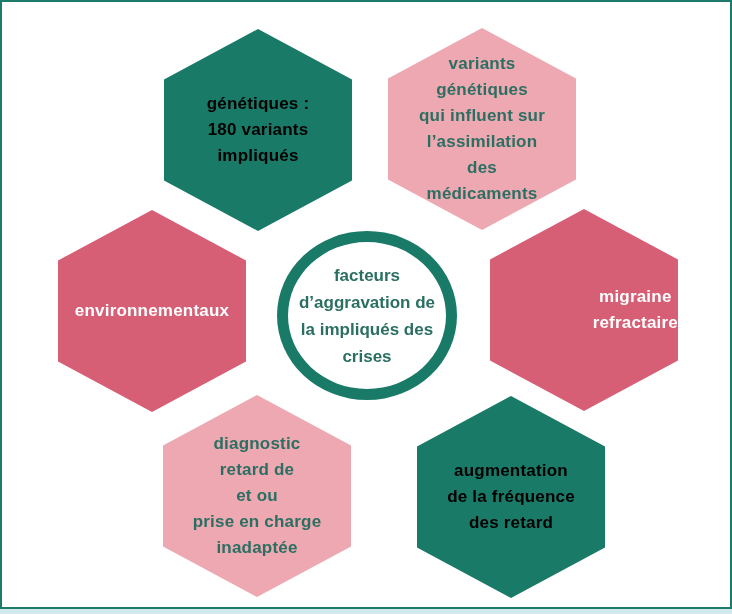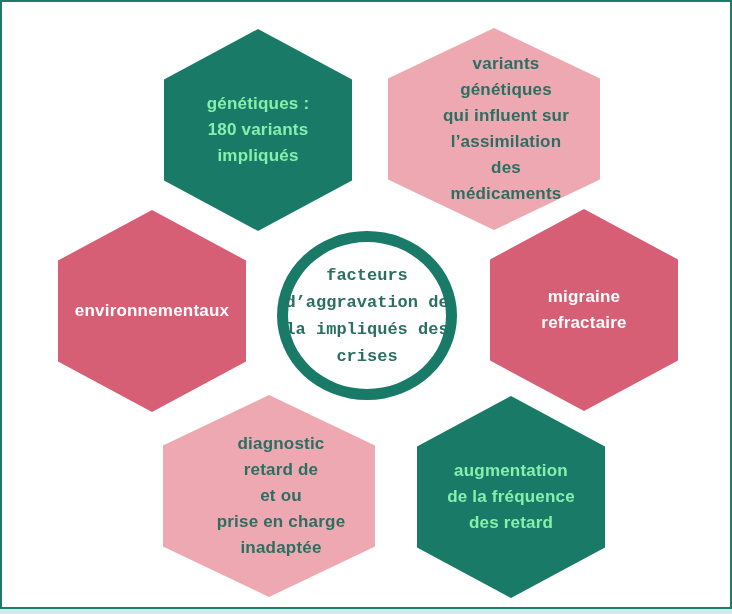--- a/index.html
+++ b/index.html
@@ -26,42 +26,41 @@
     position:absolute;
     width:188px; height:202px;
     clip-path:polygon(50% 0%, 100% 25%, 100% 75%, 50% 100%, 0% 75%, 0% 25%);
     display:flex; align-items:center; justify-content:center;
     text-align:center;
   }
   .hex-text {
     font-size:17px; font-weight:700; line-height:26px; letter-spacing:0.2px;
   }
   .hex-text span { display:block; white-space:nowrap; }
-  .teal { background:var(--teal,#1a7a68); color:#86efac; }
+  .teal { background:var(--teal,#1a7a68); color:#000000; }
   .rose { background:var(--rose,#d65f76); color:#ffffff; }
-  .pink { background:var(--pink,#eea8b1); color:var(--teal_text,#2b6f62);padding-left:24px; }
+  .pink { background:var(--pink,#eea8b1); color:var(--teal_text,#2b6f62); }
 
   .hex-genetics    { left:162px; top:27px;  }
   .hex-variants    { left:386px; top:26px;  }
   .hex-environment { left:56px;  top:208px; }
-  .hex-refractory  { left:488px; top:207px; }
+  .hex-refractory  { left:488px; top:207px;justify-content:flex-end; }
   .hex-delay       { left:161px; top:393px; }
   .hex-frequency   { left:384px; top:394px;margin-left:31px; }
 
   .center-circle {
     position:absolute; left:275px; top:229px;
     width:180px; height:169px;
     box-sizing:border-box;
     border:11px solid var(--teal,#1a7a68);
     border-radius:50%;
     background:#ffffff;
     display:flex; align-items:center; justify-content:center;
     text-align:center;
     color:var(--teal_text,#2b6f62);
-    font-family:Liberation Mono, monospace;
   }
   .circle-text { font-size:17px; font-weight:700; line-height:27px; }
   .circle-text span { display:block; white-space:nowrap; }
 </style>
 </head>
 <body>
 
 <div class="canvas">
   <div class="frame">
 

